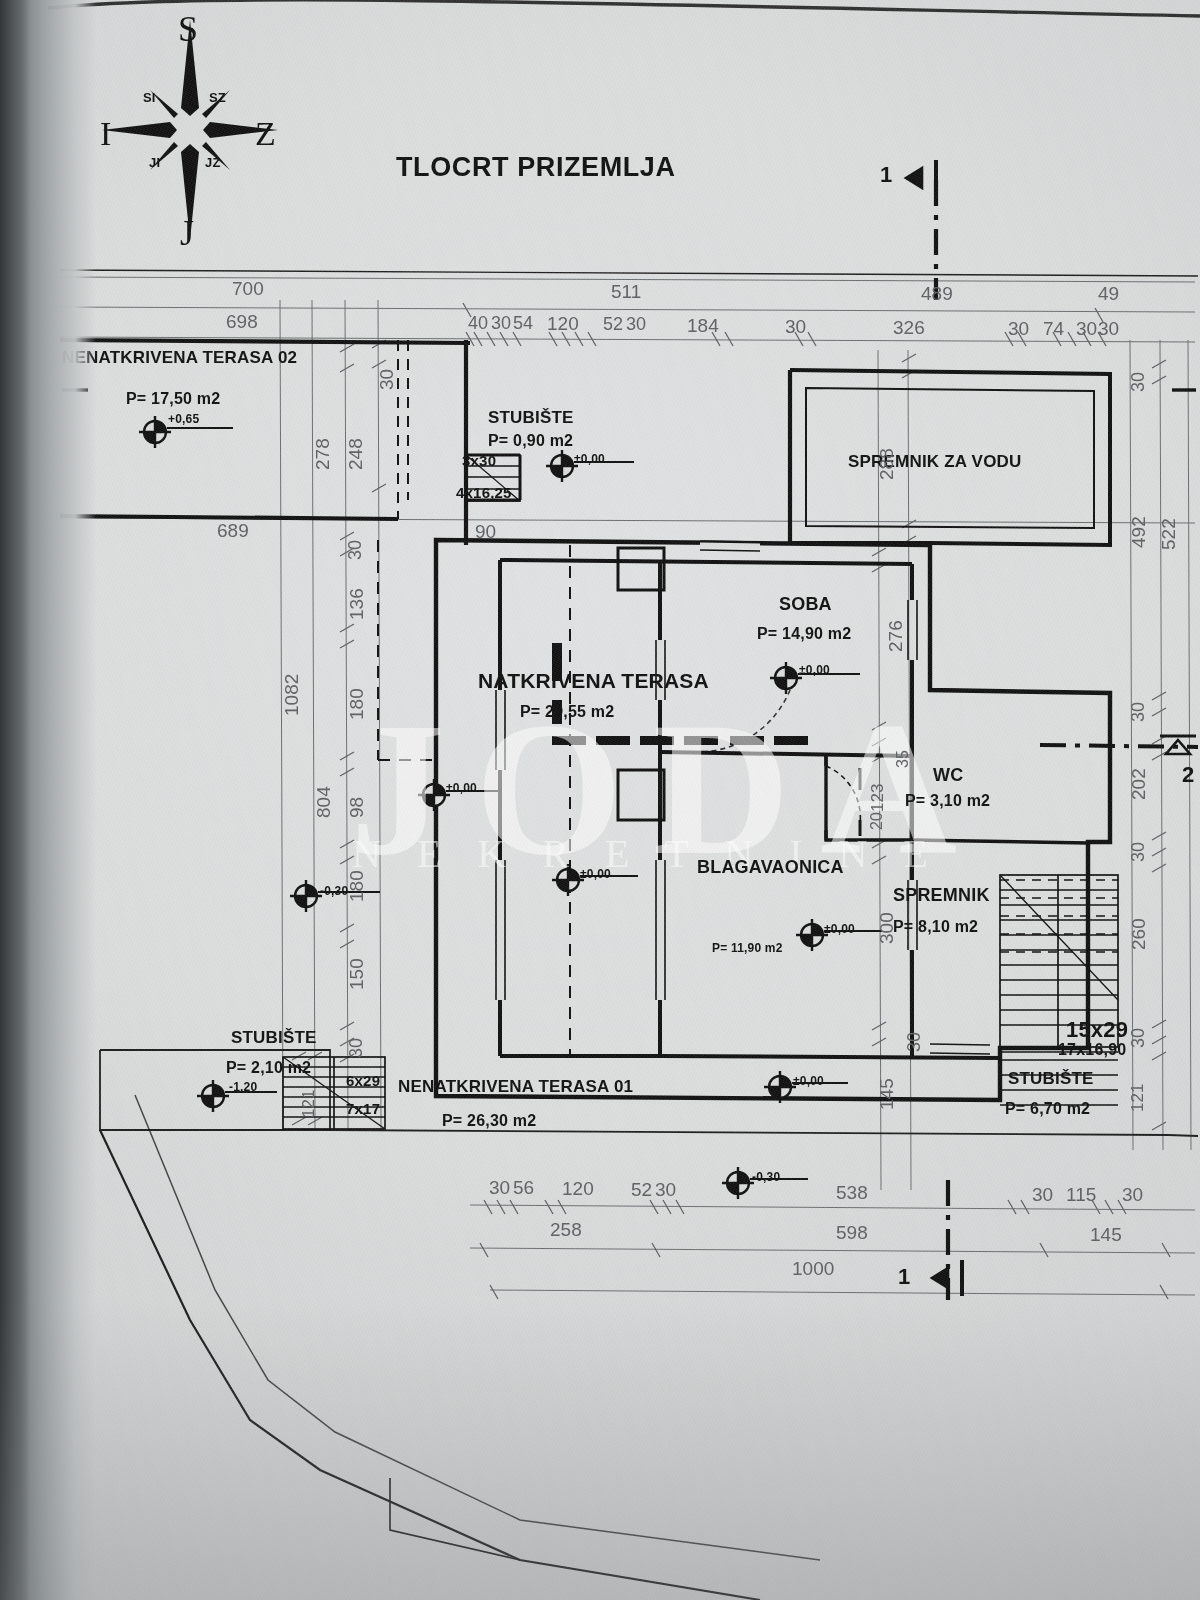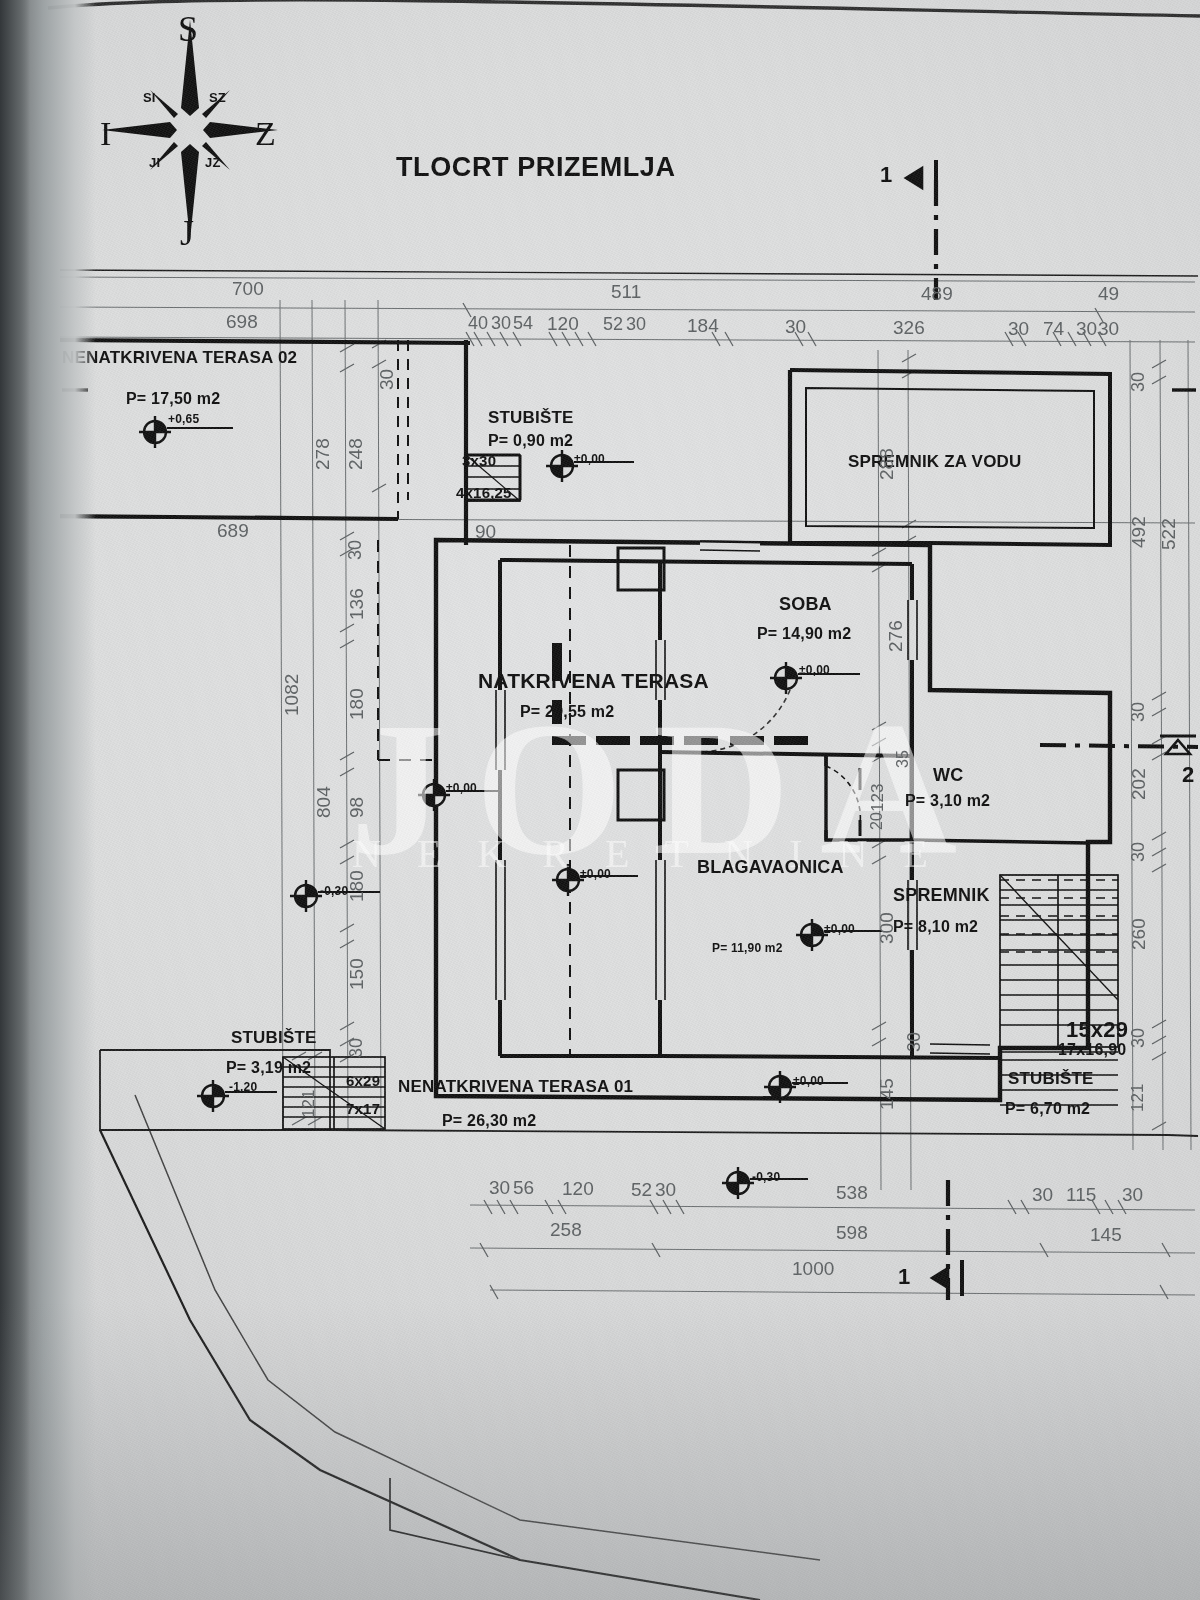--- a/index.html
+++ b/index.html
@@ -407,21 +407,21 @@
 <div class="lbl ra" style="left:905px;top:792px;font-size:16px;">P= 3,10 m2</div>
 
 <div class="lbl" style="left:697px;top:857px;font-size:18px;">BLAGAVAONICA</div>
 <div class="lbl ra" style="left:712px;top:893px;font-size:12px;margin-top:48px;">P= 11,90 m2</div>
 <div class="lbl el" style="left:824px;top:922px;">±0,00</div>
 
 <div class="lbl" style="left:893px;top:885px;font-size:18px;">SPREMNIK</div>
 <div class="lbl ra" style="left:893px;top:918px;font-size:16px;">P= 8,10 m2</div>
 
 <div class="lbl" style="left:231px;top:1028px;font-size:17px;">STUBIŠTE</div>
-<div class="lbl ra" style="left:226px;top:1059px;font-size:16px;">P= 3,19 m2</div>
+<div class="lbl ra" style="left:226px;top:1059px;font-size:16px;">P= 2,10 m2</div>
 <div class="lbl el" style="left:229px;top:1080px;">-1,20</div>
 <div class="lbl" style="left:346px;top:1072px;font-size:15px;">6x29</div>
 <div class="lbl" style="left:346px;top:1100px;font-size:15px;">7x17</div>
 
 <div class="lbl" style="left:398px;top:1077px;font-size:17px;">NENATKRIVENA TERASA 01</div>
 <div class="lbl ra" style="left:442px;top:1112px;font-size:16px;">P= 26,30 m2</div>
 <div class="lbl el" style="left:793px;top:1074px;">±0,00</div>
 
 <div class="lbl" style="left:1066px;top:1017px;font-size:22px;">15x29</div>
 <div class="lbl" style="left:1058px;top:1041px;font-size:16px;">17x16,90</div>

